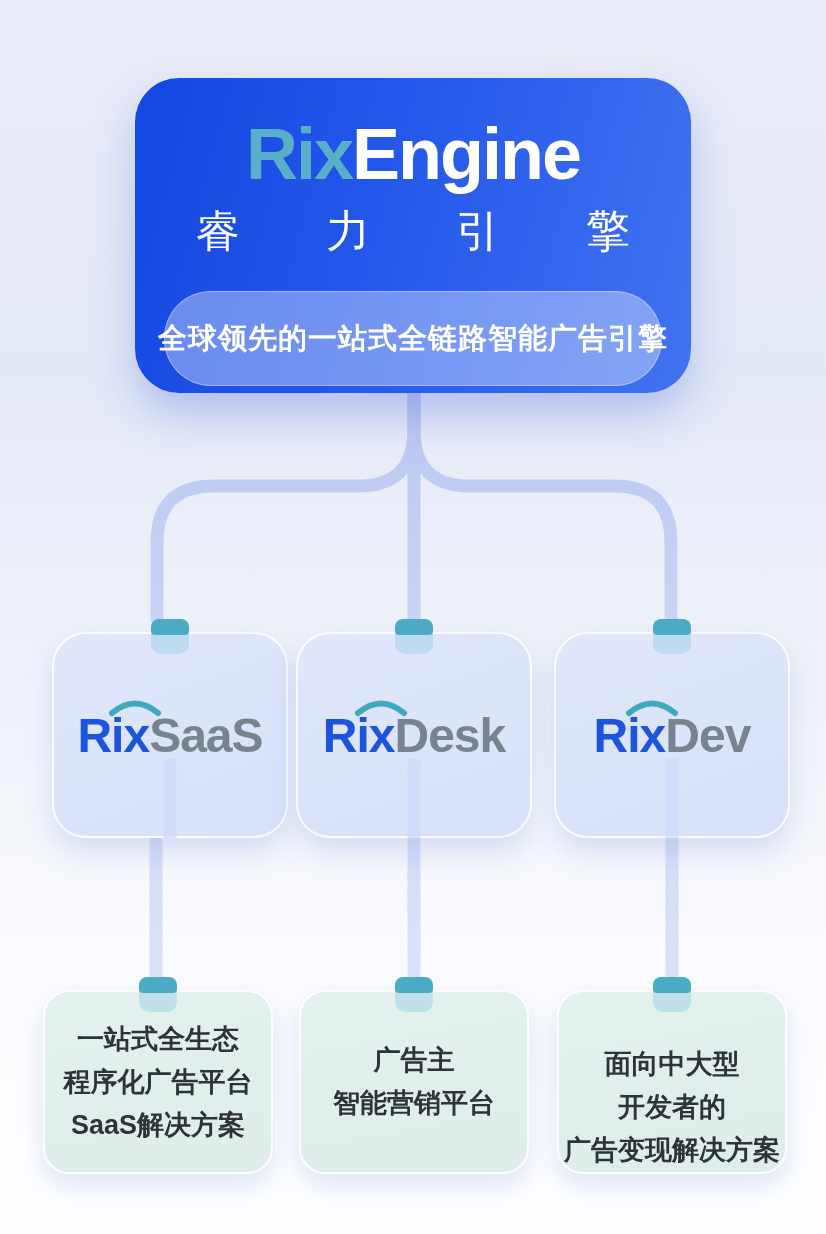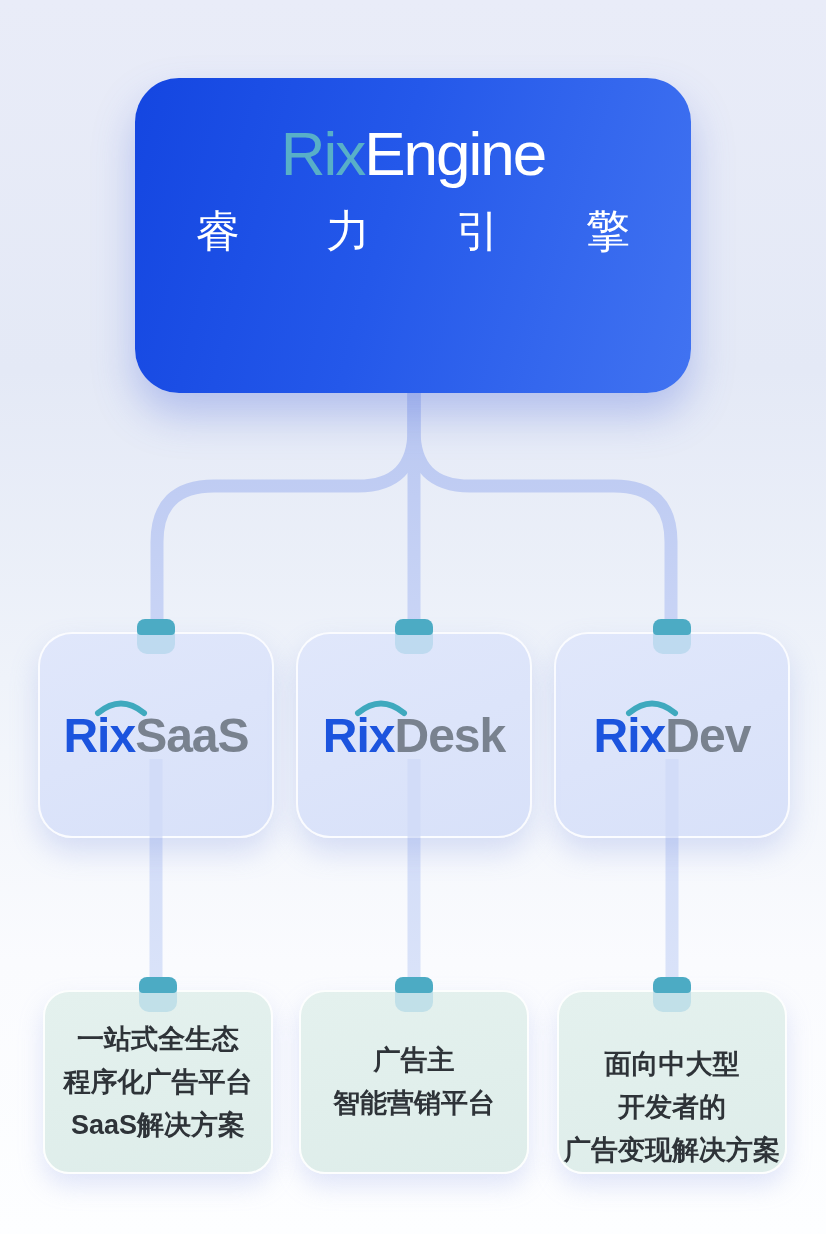--- a/index.html
+++ b/index.html
@@ -12,21 +12,21 @@
 
   
   .hero-card{
     position:absolute;left:135px;top:78px;width:556px;height:315px;z-index:2;
     border-radius:44px;
     background:linear-gradient(105deg,#1446E1 0%,#2458EA 45%,#4173F1 100%);
     box-shadow:0 22px 40px rgba(90,115,220,.35);
   }
   .logo-row{
     margin-top:30px;text-align:center;
-    font-size:62px;line-height:92px;font-weight:normal;letter-spacing:-2px;
+    font-size:72px;line-height:92px;font-weight:bold;letter-spacing:-2px;
     white-space:nowrap;
   }
   .logo-prefix{color:#58AFC8;}
   .logo-suffix{color:#FFFFFF;}
   .cn-title{
     margin-top:6px;text-align:center;color:#fff;font-weight:normal;
     font-size:44px;line-height:50px;letter-spacing:86px;margin-right:-86px;
     white-space:nowrap;
   }
   .tagline-pill{
@@ -42,21 +42,21 @@
 
   
   .product-card{
     position:absolute;top:632px;width:236px;height:206px;z-index:2;
     border-radius:34px;
     background:linear-gradient(160deg,#E0E7FB 0%,#D8E1F9 100%);
     border:2px solid rgba(255,255,255,.85);
     box-sizing:border-box;
     box-shadow:0 14px 28px rgba(140,160,230,.30);
   }
-  .product-card.p0{left:38px;}
+  .product-card.p0{left:52px;}
   .product-card.p1{left:296px;}
   .product-card.p2{left:554px;}
 
   
   .tab-node{
     position:absolute;top:-15px;left:50%;transform:translateX(-50%);
     width:38px;height:16px;background:#4CABC4;border-radius:8px 8px 4px 4px;z-index:3;
   }
   .tab-glow{
     position:absolute;top:-1px;left:50%;transform:translateX(-50%);
@@ -114,20 +114,23 @@
       <path d="M414 838 L414 982"></path>
       <path d="M672 838 L672 982"></path>
     </g>
   </svg>
 
   <section class="hero-card">
     <div class="logo-row">
       <span class="logo-prefix">Rix</span><span class="logo-suffix">Engine</span>
     </div>
     <div class="cn-title">睿力引擎</div>
+    <div class="tagline-pill">
+      <span class="tagline-text">全球领先的一站式全链路智能广告引擎</span>
+    </div>
   </section>
 
   <section class="product-card p0">
     <div class="tab-node"></div>
     <div class="tab-glow"></div>
     <div class="inner-line"></div>
     <div class="product-logo">
       <span class="logo-wrap">
         <svg class="rix-arc" width="54" height="20" viewBox="0 0 54 20">
           <path d="M4 16 Q27 -3 50 16" fill="none" stroke="#3FA9BE" stroke-width="6" stroke-linecap="round"></path>

